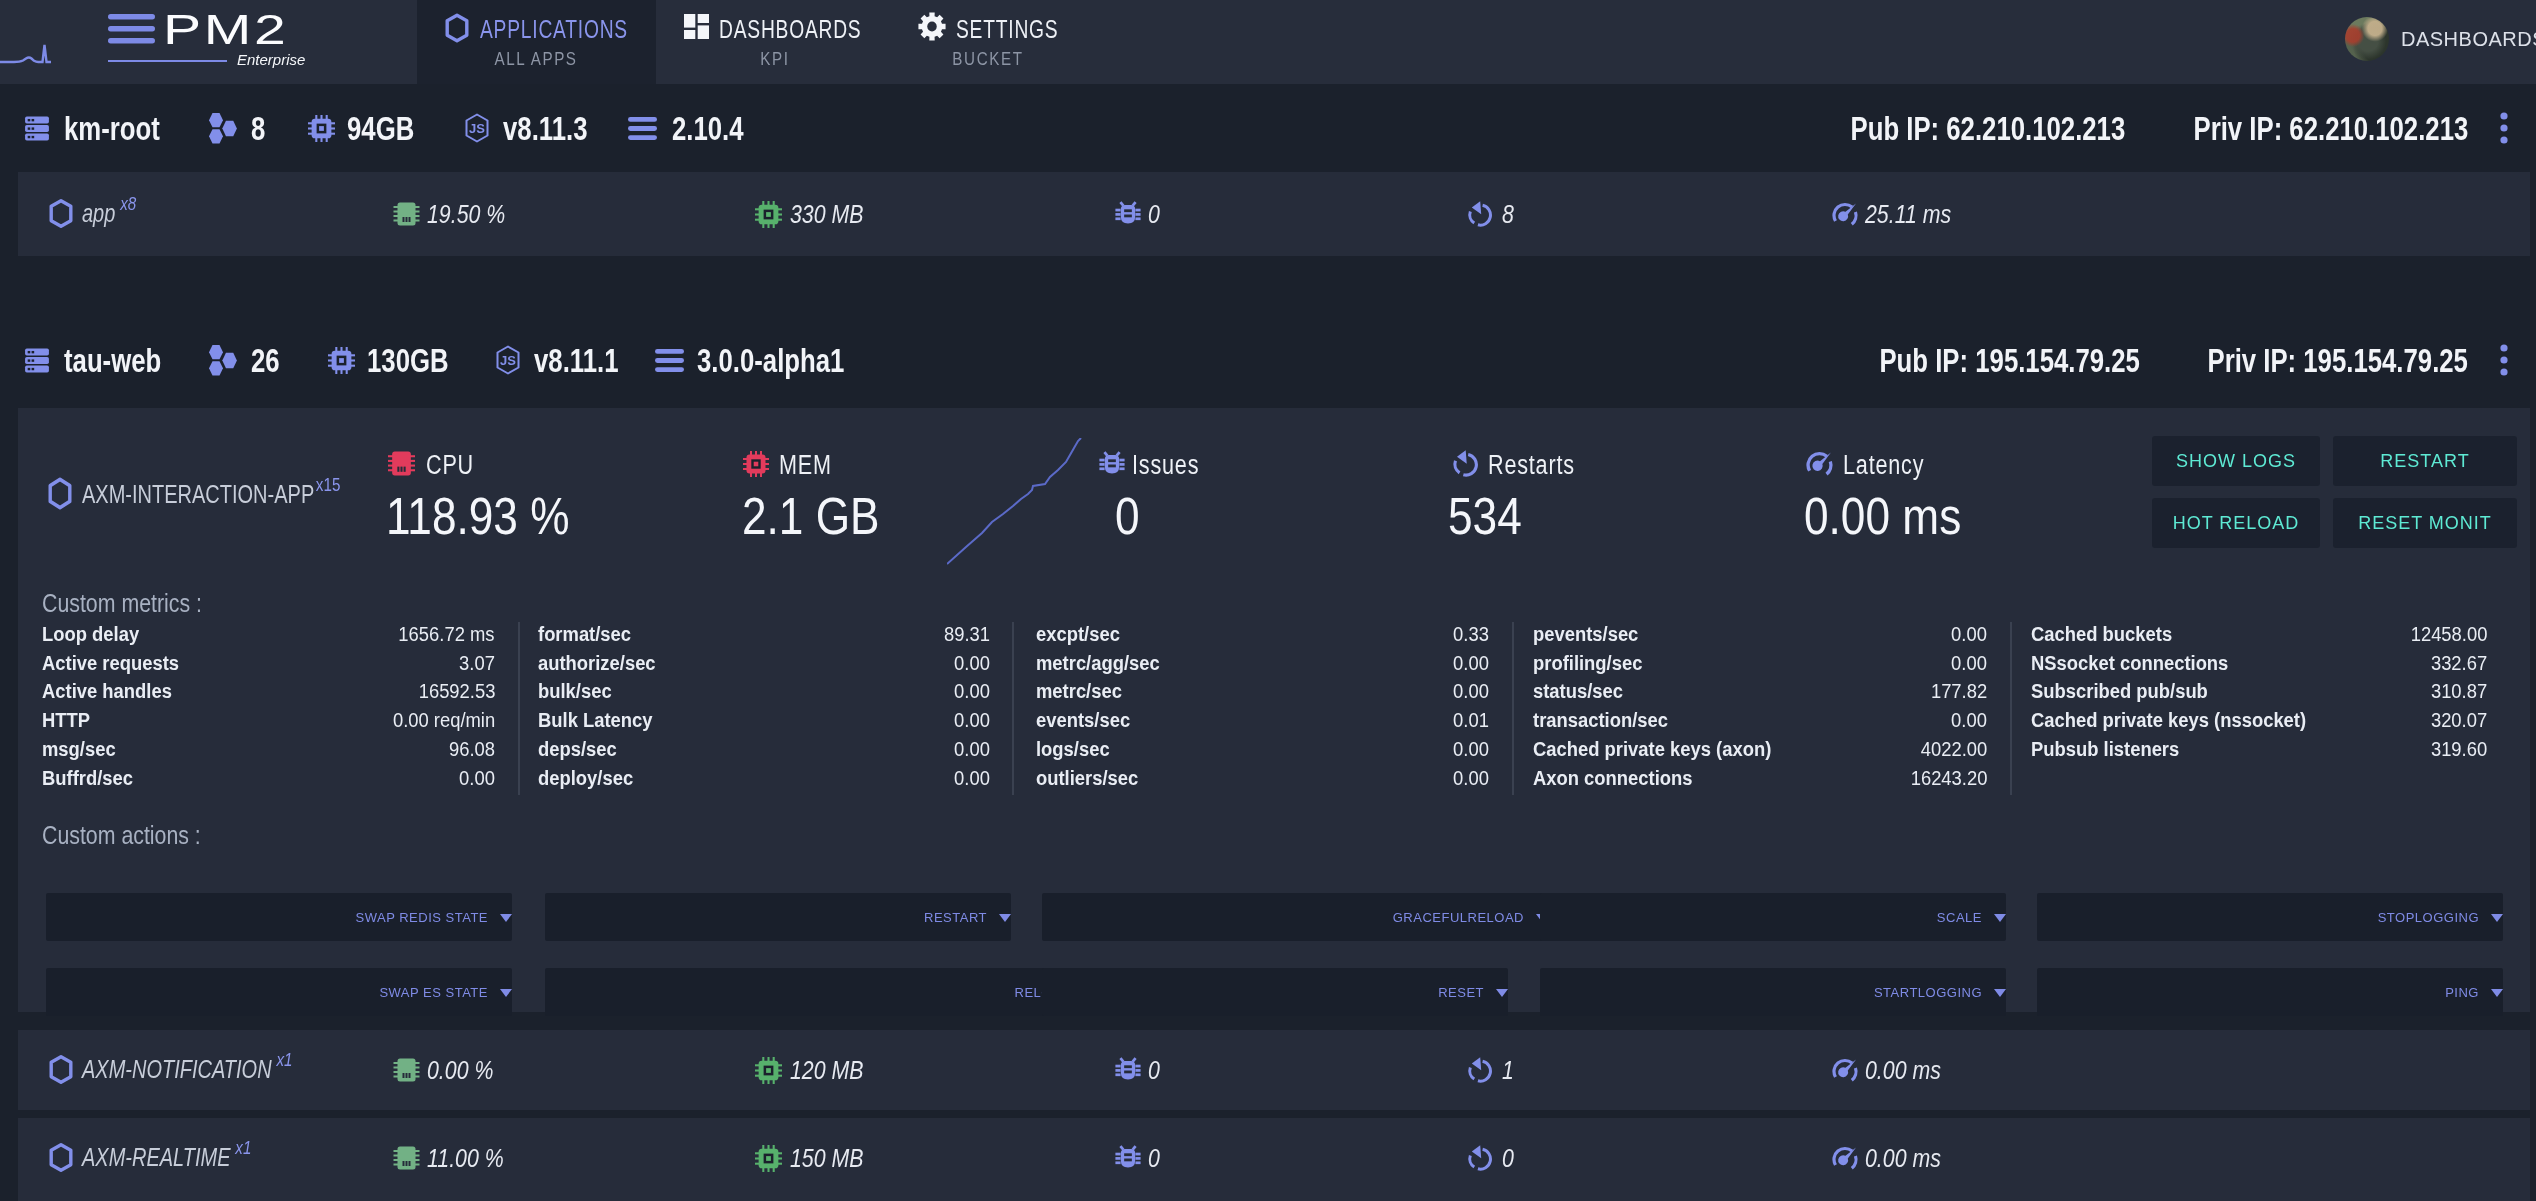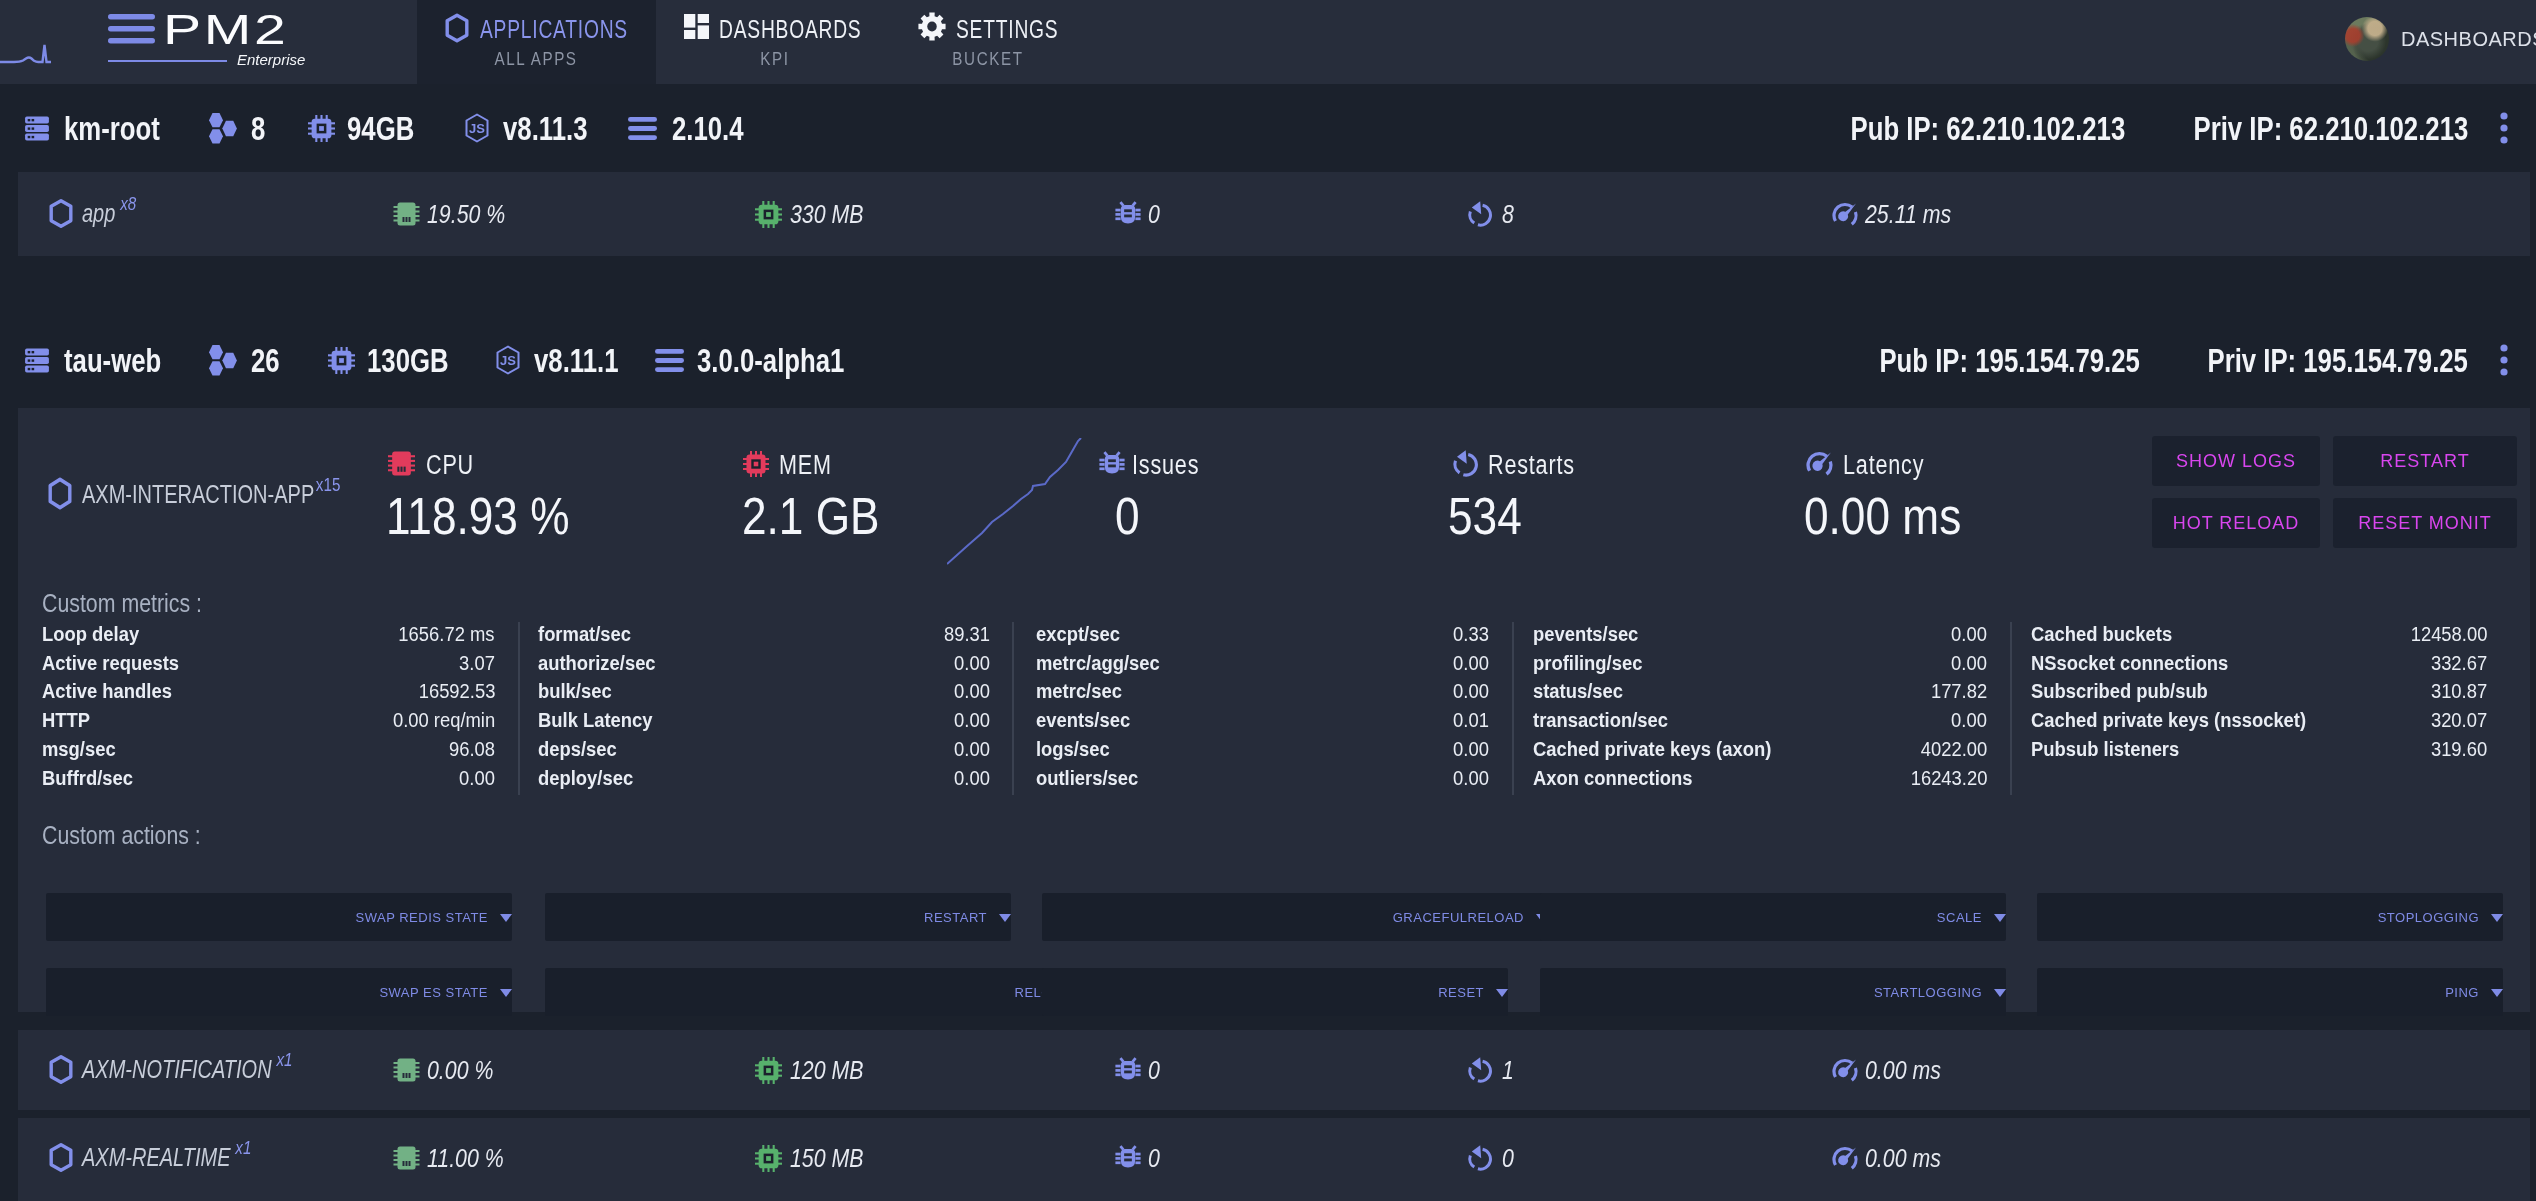--- a/index.html
+++ b/index.html
@@ -33,21 +33,21 @@
   .ra { transform-origin:right center !important; }
   
   .approw { position:absolute; left:18px; width:2512px; background:#262c3a;font-style:italic; }
   .app-name { font-size:25px; color:#c7cdd9; white-space:nowrap; transform:scaleX(0.8); transform-origin:left center; }
   .app-sup  { font-size:19px; color:#8a95ec; }
   .app-val  { font-size:26px; color:#e7eaf1; white-space:nowrap; transform:scaleX(0.82); transform-origin:left center; }
   
   .panel { position:absolute; left:18px; top:408px; width:2512px; height:604px; background:#262c3a; }
   .m-label { font-size:27px; color:#eef1f6; letter-spacing:1px; white-space:nowrap; transform:scaleX(0.8); transform-origin:left center; }
   .m-value { font-size:52px; color:#f4f6fa; white-space:nowrap; transform:scaleX(0.85); transform-origin:left center; }
-  .pbtn { position:absolute; background:#1b212e; color:#d946ef; font-size:18px; letter-spacing:1px;
+  .pbtn { position:absolute; background:#1b212e; color:#5eead4; font-size:18px; letter-spacing:1px;
           display:flex; align-items:center; justify-content:center; border-radius:3px; }
   .sec-h { font-size:26px; color:#a8b1c2; white-space:nowrap; transform:scaleX(0.82); transform-origin:left center; }
   .cm-label { font-size:20px; font-weight:bold; color:#e9edf4; white-space:nowrap; transform:scaleX(0.92); transform-origin:left center; }
   .cm-value { font-size:20px; color:#e9edf4; white-space:nowrap; transform:scaleX(0.92); transform-origin:right center; }
   .cm-div { position:absolute; width:2px; background:#3a4150; }
   .abtn { position:absolute; height:48px; background:#191f2b; color:#7f8be6; font-size:13px; letter-spacing:0.5px;
           display:flex; align-items:center; justify-content:flex-end; border-radius:2px;margin-top:31px; }
   .caret { display:inline-block; width:0; height:0; border-left:6px solid transparent; border-right:6px solid transparent;
            border-top:8px solid #7f8be6; margin-left:12px; position:relative; top:1px; }
 </style>

